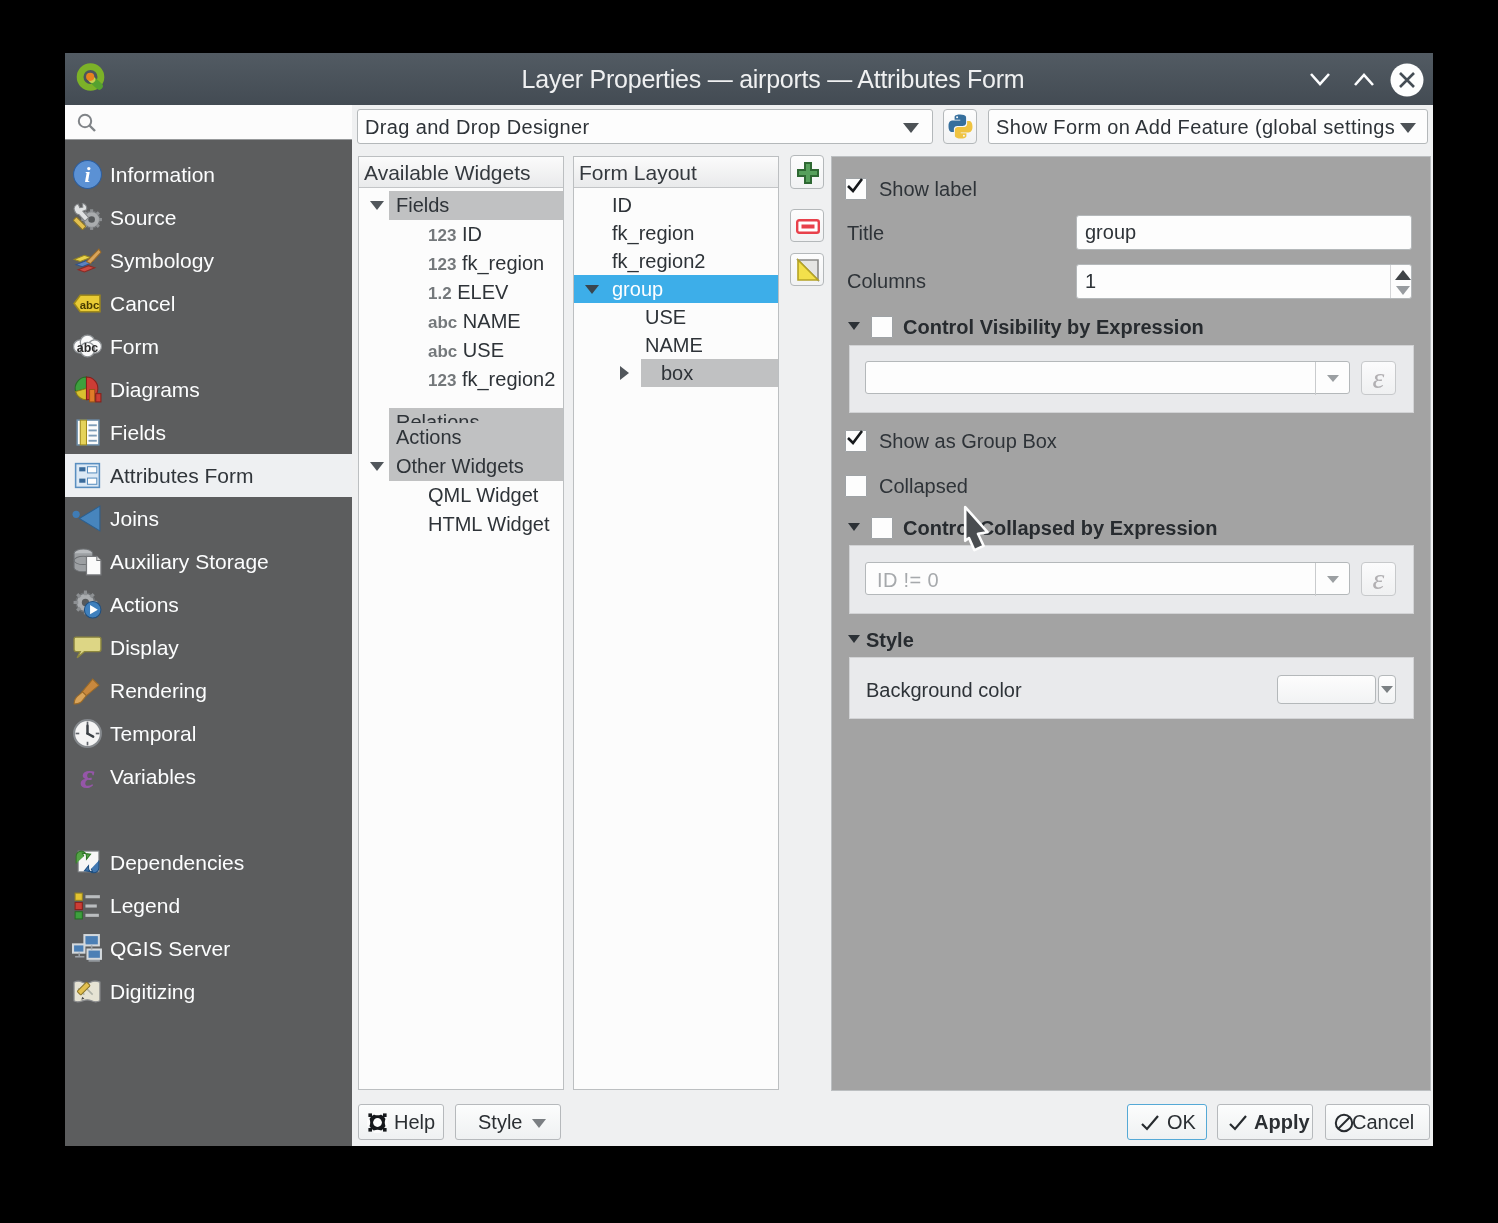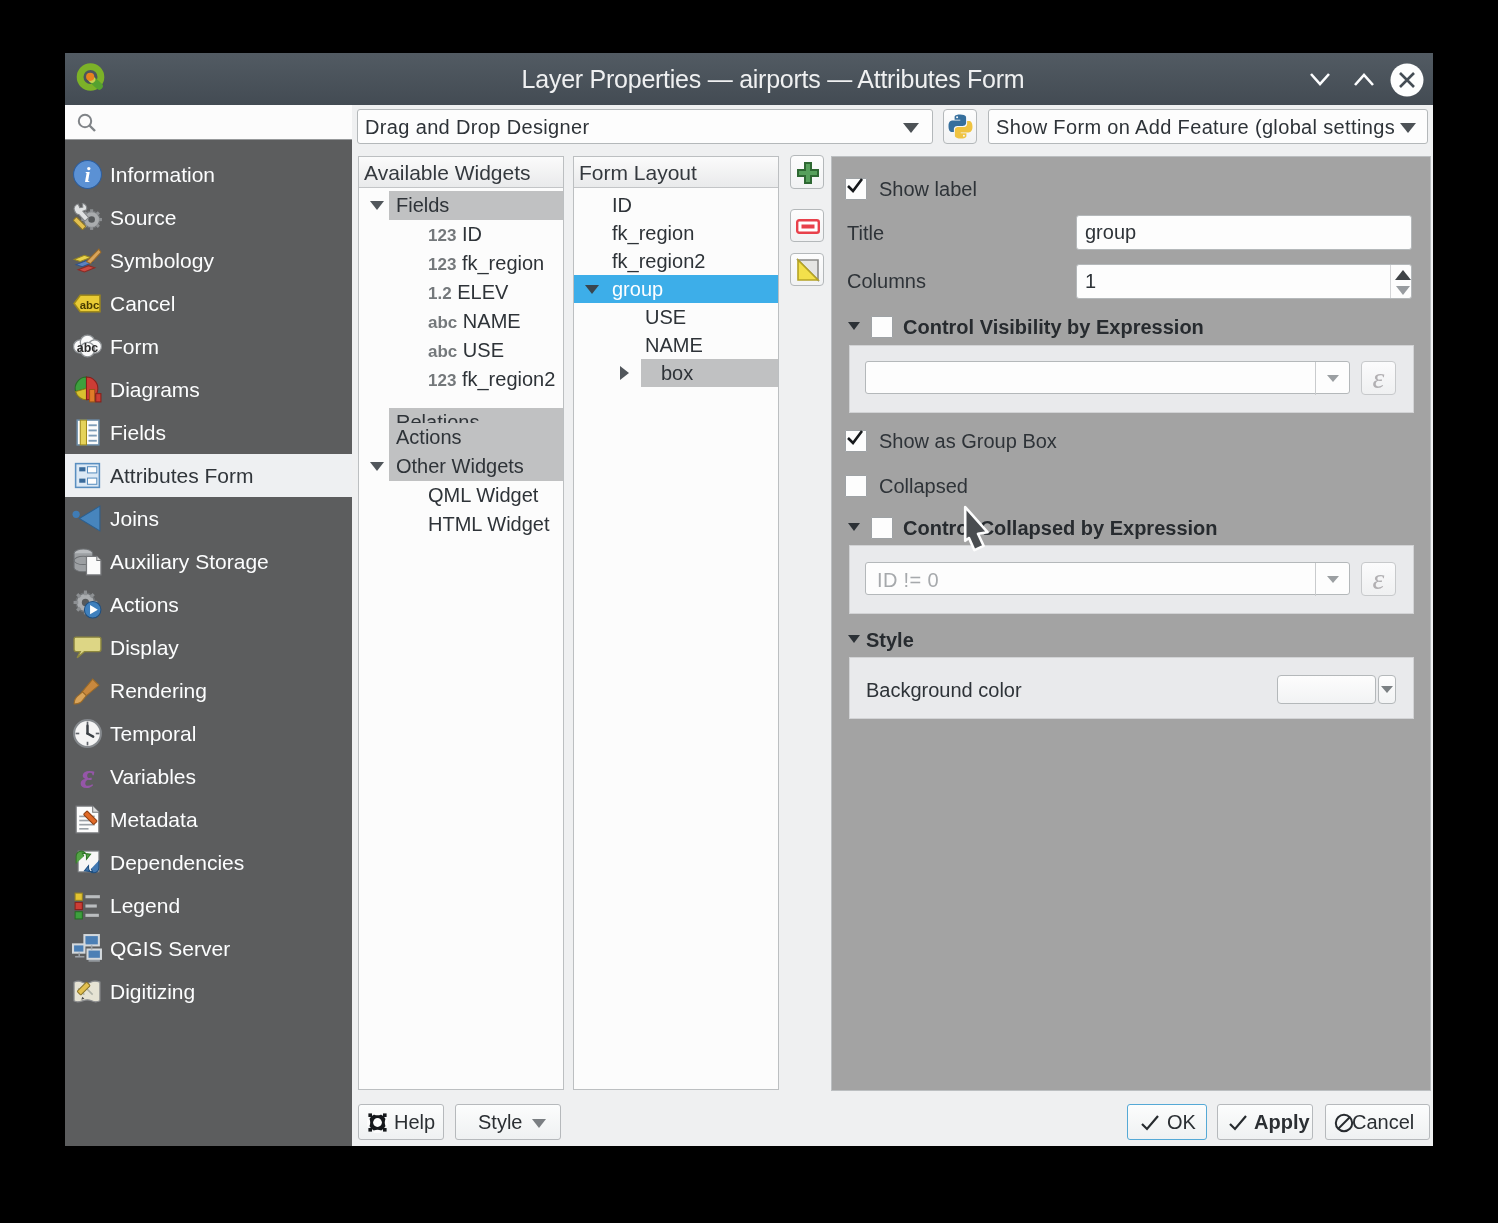--- a/index.html
+++ b/index.html
@@ -225,34 +225,20 @@
               <line x1="15" y1="15" x2="20.5" y2="18"></line>
             </g>
           </svg>
           <div class="lbl">Temporal</div>
         </div>
       <div class="sbitem" style="top:649.5px">
           <svg class="ico" viewBox="0 0 30 30">
             <text x="15" y="26" font-family="Liberation Serif,serif" font-style="italic" font-weight="bold" font-size="34" fill="#9556a8" text-anchor="middle">ε</text>
           </svg>
           <div class="lbl">Variables</div>
-        </div>
-      <div class="sbitem" style="top:692.5px">
-          <svg class="ico" viewBox="0 0 30 30">
-            <path d="M4 2 H20 L26 8 V28 H4 Z" fill="#fcfcfc" stroke="#77797c" stroke-width="1.2"></path>
-            <path d="M20 2 V8 H26" fill="#ddd" stroke="#77797c"></path>
-            <g stroke="#9aa0a6" stroke-width="1.6">
-              <line x1="7" y1="12" x2="22" y2="12"></line>
-              <line x1="7" y1="16" x2="22" y2="16"></line>
-              <line x1="7" y1="20" x2="22" y2="20"></line>
-              <line x1="7" y1="24" x2="16" y2="24"></line>
-            </g>
-            <rect x="14" y="8" width="14" height="5" rx="1" transform="rotate(45 16 8)" fill="#e06a28" stroke="#8e3f12"></rect>
-          </svg>
-          <div class="lbl">Metadata</div>
         </div>
       <div class="sbitem" style="top:735.5px">
           <svg class="ico" viewBox="0 0 30 30">
             <rect x="6" y="4" width="20" height="20" fill="#f6f6f6" stroke="#85898d"></rect>
             <path d="M4 16 V9 A5 5 0 0 1 14 9 V12 L18 7 L10 6 L11.5 9" fill="#53a345" stroke="#2f7526" stroke-width="1"></path>
             <path d="M26 13 V20 A5 5 0 0 1 16 20 V18 L12 23 L20 24 L18.5 21" fill="#4077b1" stroke="#1f4e7e" stroke-width="1"></path>
           </svg>
           <div class="lbl">Dependencies</div>
         </div>
       <div class="sbitem" style="top:778.5px">

